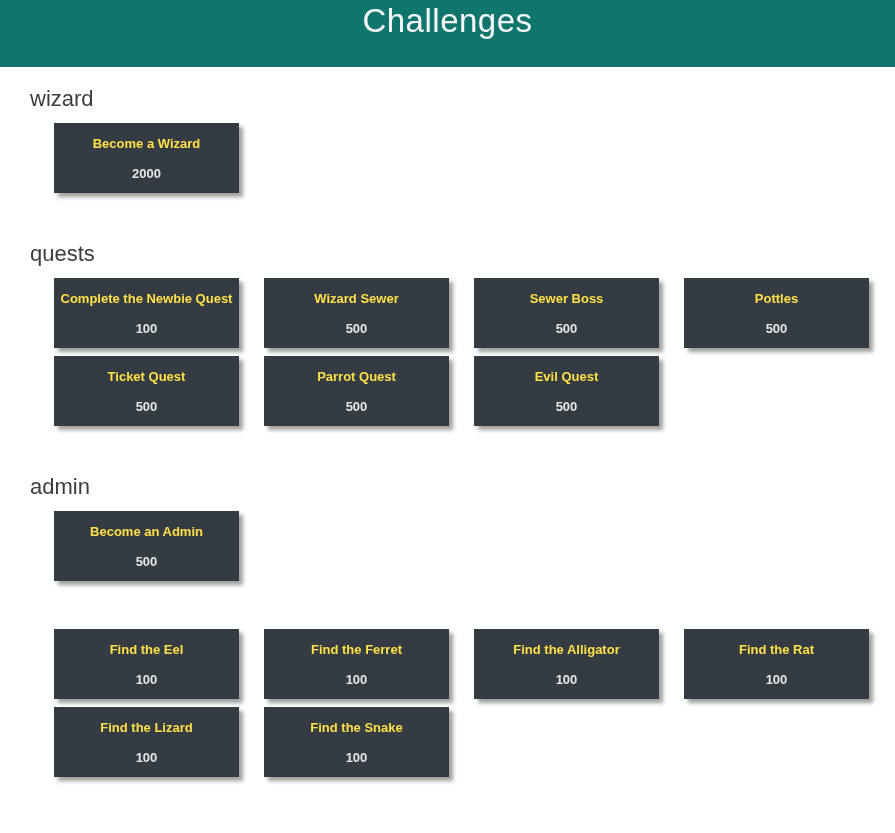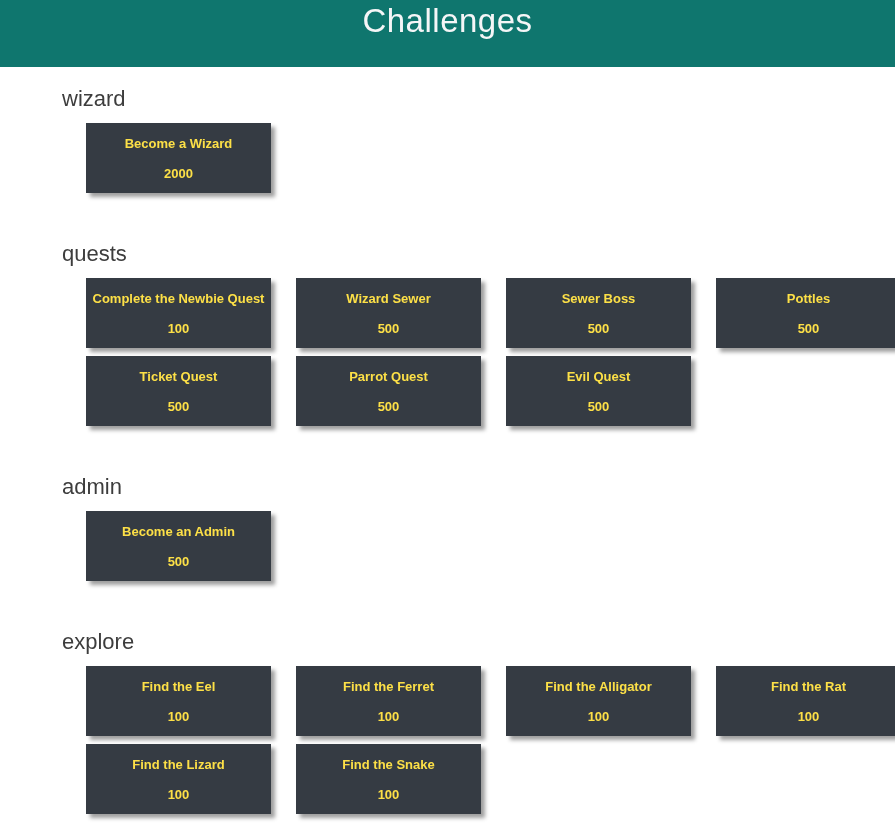--- a/index.html
+++ b/index.html
@@ -22,21 +22,20 @@
     font-size: 33px;
     font-weight: 300;
     line-height: 42px;
     letter-spacing: 0.5px;
   }
   .main {
     padding-top: 19px;
   }
   .category {
     margin-bottom: 40px;
-    margin-left: 32px;
   }
   .category-title {
     font-size: 22px;
     font-weight: 400;
     color: #3d3d3d;
     line-height: 26px;
     margin: 0 0 11px 30px;
   }
   .cards {
     display: flex;
@@ -61,21 +60,21 @@
     font-family: "Liberation Sans", sans-serif;
   }
   .challenge-name {
     color: #fde047;
     font-size: 13px;
     font-weight: bold;
     line-height: 15px;
     white-space: nowrap;
   }
   .challenge-value {
-    color: #fde047;
+    color: #e5e5e5;
     font-size: 13px;
     font-weight: bold;
     line-height: 15px;
   }
 </style>
 </head>
 <body>
 
 <div class="header">
   <div class="page-title">Challenges</div>
@@ -131,21 +130,20 @@
     <h2 class="category-title">admin</h2>
     <div class="cards">
       <button class="challenge-card">
         <span class="challenge-name">Become an Admin</span>
         <span class="challenge-value">500</span>
       </button>
     </div>
   </div>
 
   <div class="category">
-    <h2 class="category-title">explore</h2>
     <div class="cards">
       <button class="challenge-card">
         <span class="challenge-name">Find the Eel</span>
         <span class="challenge-value">100</span>
       </button>
       <button class="challenge-card">
         <span class="challenge-name">Find the Ferret</span>
         <span class="challenge-value">100</span>
       </button>
       <button class="challenge-card">

